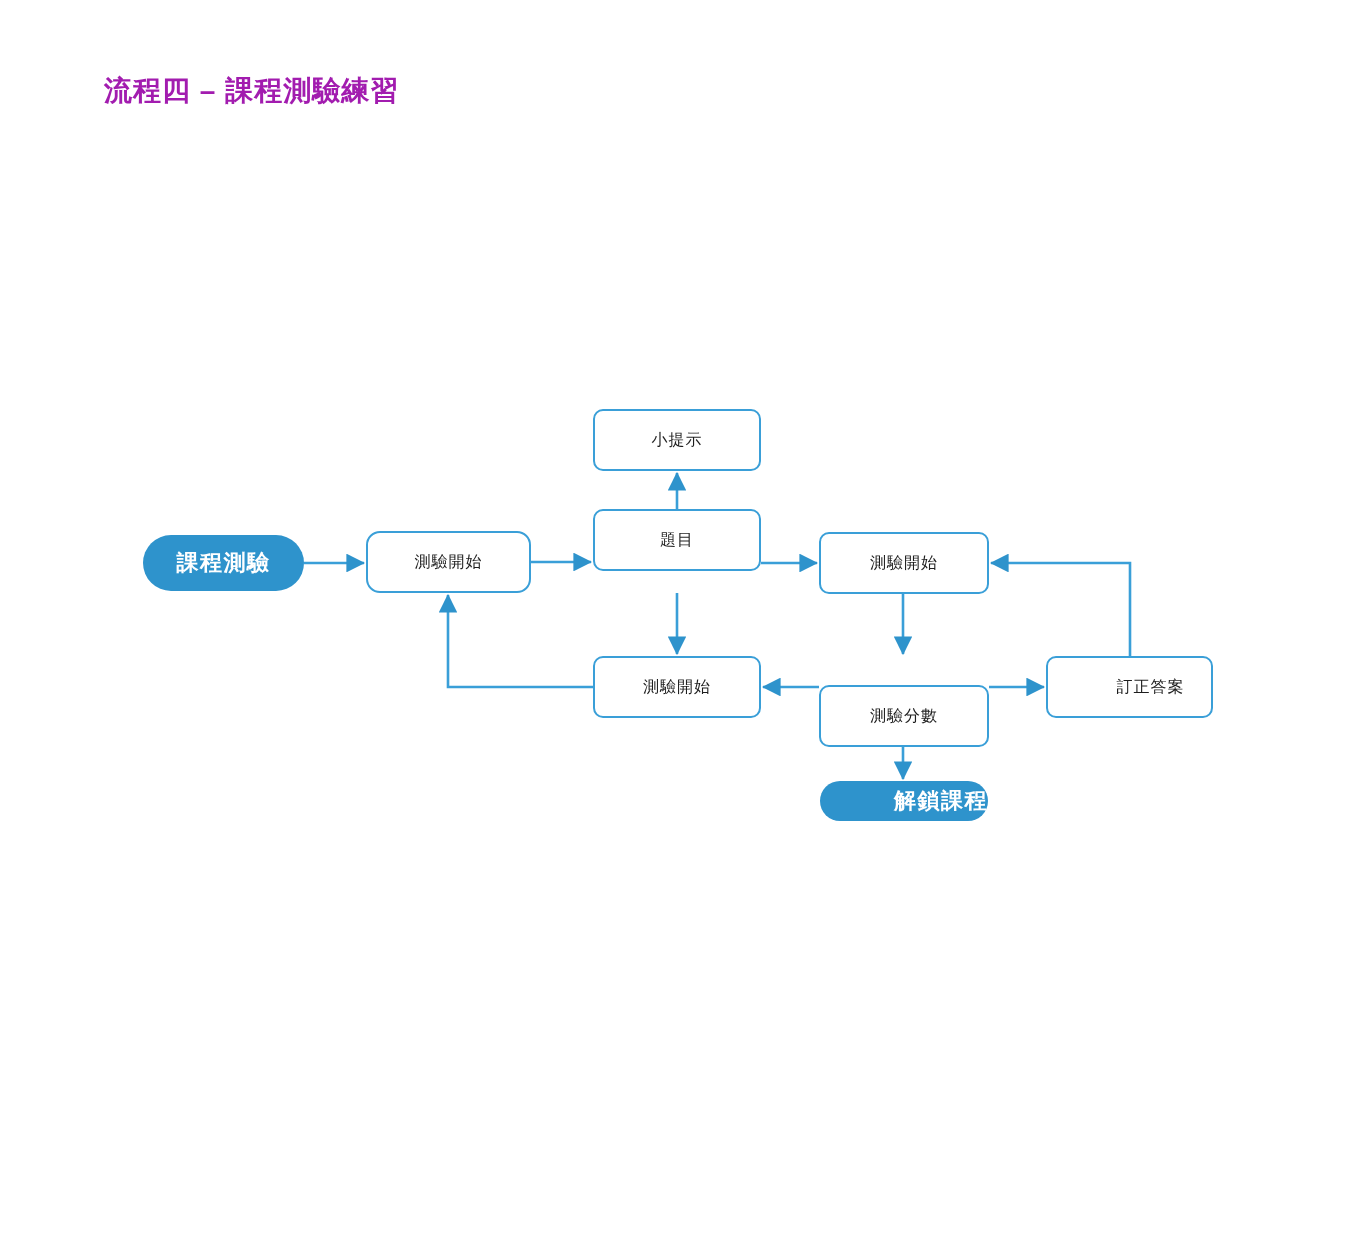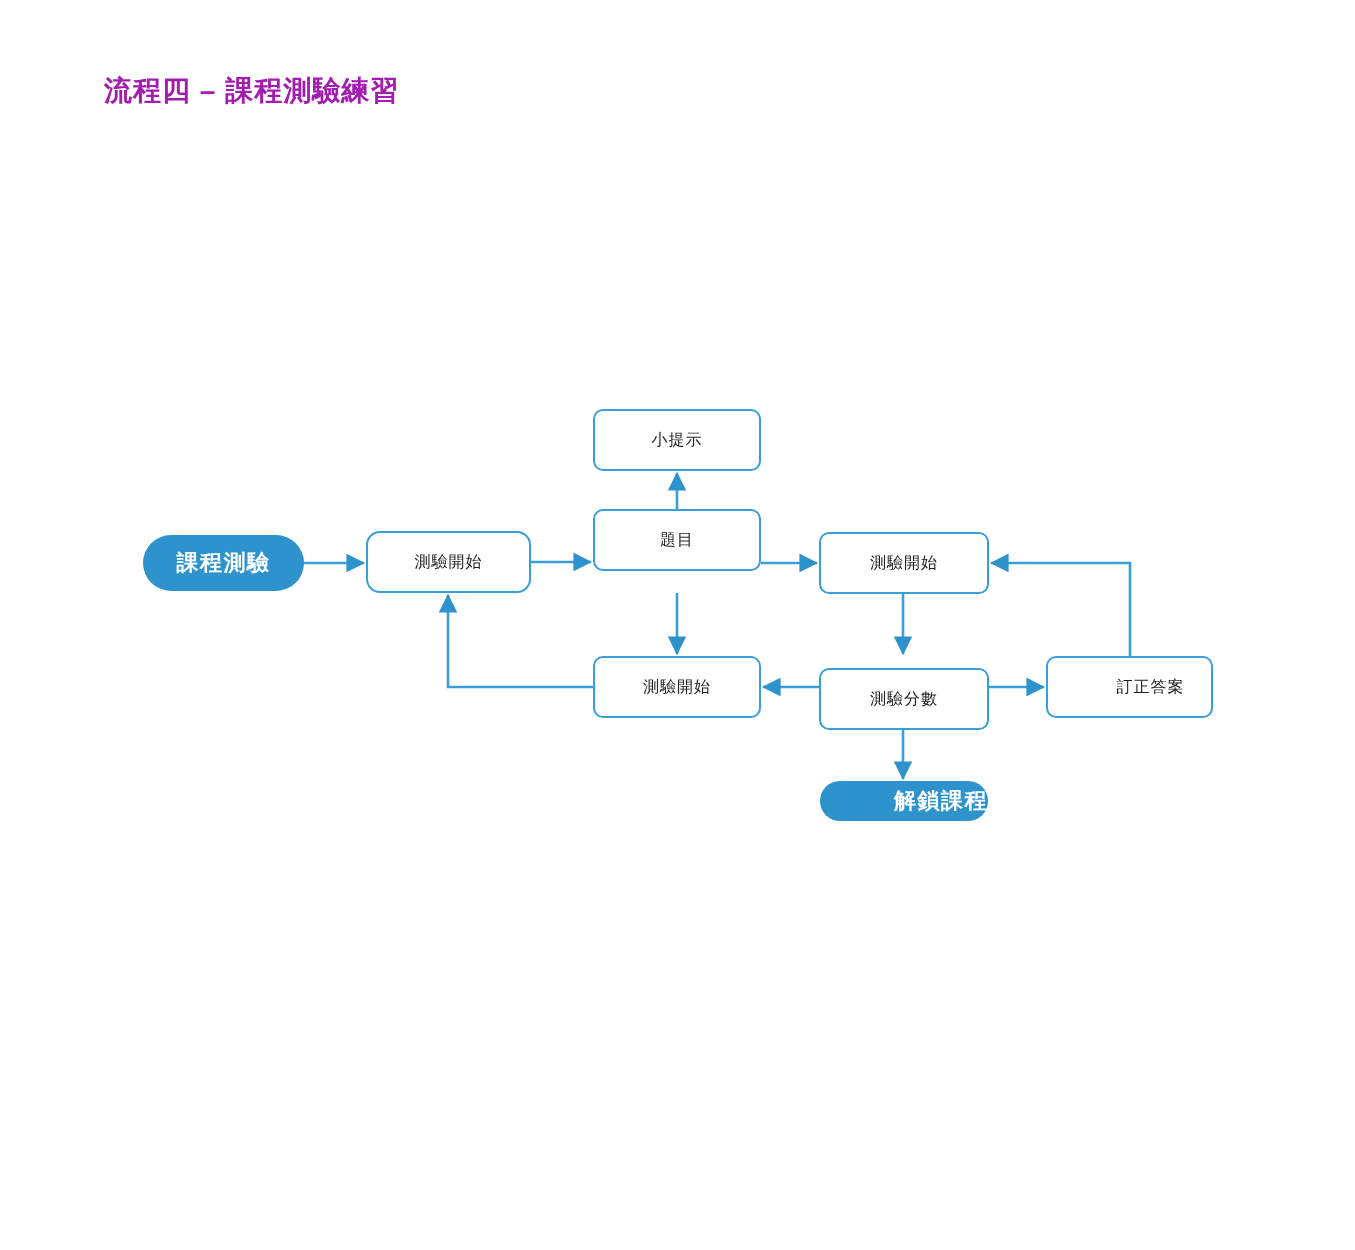--- a/index.html
+++ b/index.html
@@ -125,21 +125,21 @@
   </div>
 
   <div class="node node-box" style="left:819px; top:532px; width:170px; height:62px;">
     <span class="node-label">測驗開始</span>
   </div>
 
   <div class="node node-box" style="left:593px; top:656px; width:168px; height:62px;">
     <span class="node-label">測驗開始</span>
   </div>
 
-  <div class="node node-box" style="left:819px; top:668px; width:170px; height:62px;">
+  <div class="node node-box" style="left:819px; top:685px; width:170px; height:62px;">
     <span class="node-label">測驗分數</span>
   </div>
 
   <div class="node node-box" style="left:1046px; top:656px; width:167px; height:62px;padding-left:42px;">
     <span class="node-label">訂正答案</span>
   </div>
 
   <div class="node node-pill" style="left:820px; top:781px; width:168px; height:40px;justify-content:flex-end;">
     <span class="node-label">解鎖課程</span>
   </div>

